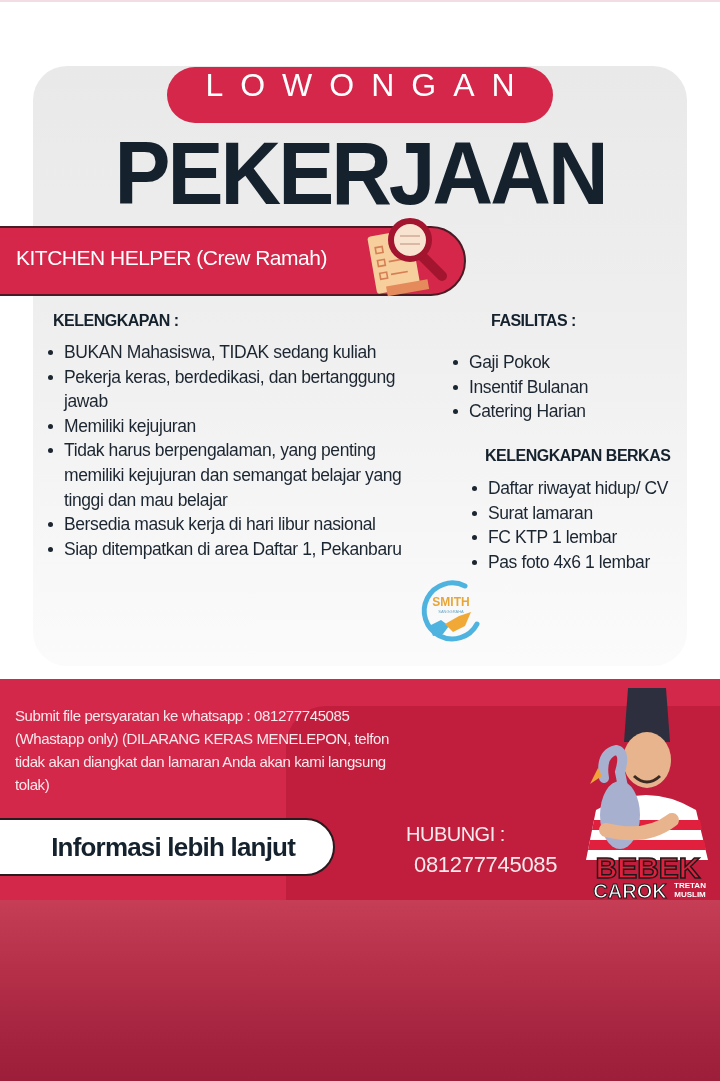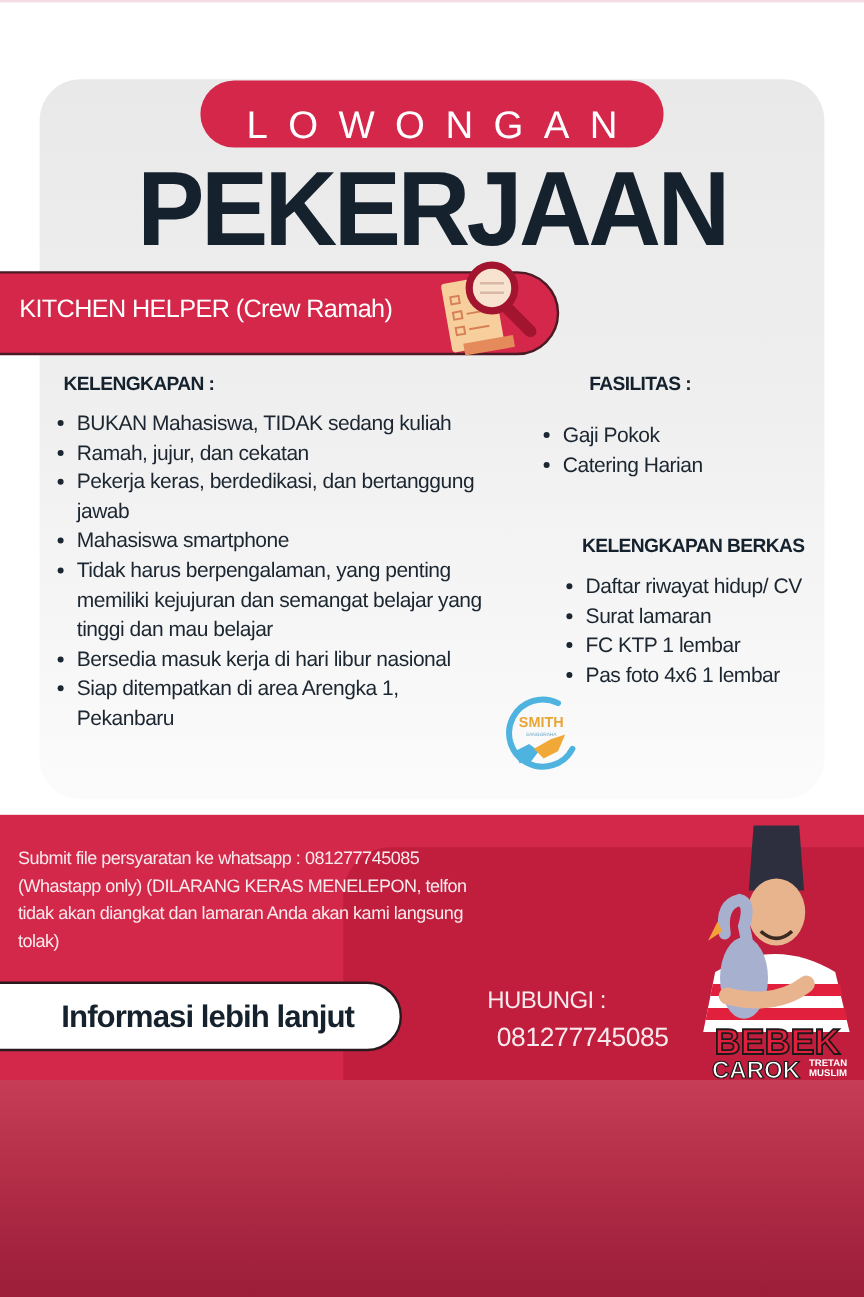--- a/index.html
+++ b/index.html
@@ -10,21 +10,21 @@
 
     .card {
       position: absolute; left: 33px; top: 66px; width: 654px; height: 600px;
       border-radius: 34px;
       background: linear-gradient(180deg, #e9e9ea 0%, #efeff0 45%, #f7f7f8 80%, #fbfbfb 100%);
     }
 
     .pill-lowongan {
       position: absolute; left: 167px; top: 67px; width: 386px; height: 56px;
       background: #d4274a; border-radius: 28px;
-      display: flex; align-items: flex-end; justify-content: center;
+      display: flex; align-items: flex-start; justify-content: center;
     }
     .pill-lowongan span {
       color: #ffffff; font-size: 32px; letter-spacing: 17px; font-weight: 400;
       padding-left: 17px;
     }
 
     .title-pekerjaan {
       position: absolute; left: 0; top: 128px; width: 720px; text-align: center;
       font-size: 84px; font-weight: 700; color: #15222d; letter-spacing: -3px;
       line-height: 92px; transform: scaleY(1.05);
@@ -111,31 +111,31 @@
   </g>
   <line x1="60" y1="38" x2="84" y2="62" stroke="#a3142e" stroke-width="10" stroke-linecap="round"></line>
   <circle cx="52" cy="26" r="19" fill="#f7e3cf" stroke="#a3142e" stroke-width="6"></circle>
   <line x1="42" y1="22" x2="62" y2="22" stroke="#d9b8a5" stroke-width="2"></line>
   <line x1="42" y1="30" x2="62" y2="30" stroke="#d9b8a5" stroke-width="2"></line>
 </svg>
 
 <div class="section-heading" style="left:53px; top:312px;">KELENGKAPAN :</div>
 <ul class="list" style="left:47px; top:340px; width:370px;">
   <li>BUKAN Mahasiswa, TIDAK sedang kuliah</li>
-  <li>Ramah, jujur, dan cekatan</li>
   <li>Pekerja keras, berdedikasi, dan bertanggung jawab</li>
-  <li>Mahasiswa smartphone</li>
+  <li>Memiliki kejujuran</li>
   <li>Tidak harus berpengalaman, yang penting memiliki kejujuran dan semangat belajar yang tinggi dan mau belajar</li>
   <li>Bersedia masuk kerja di hari libur nasional</li>
-  <li>Siap ditempatkan di area Arengka 1, Pekanbaru</li>
+  <li>Siap ditempatkan di area Daftar 1, Pekanbaru</li>
 </ul>
 
 <div class="section-heading" style="left:491px; top:312px;">FASILITAS :</div>
 <ul class="list" style="left:452px; top:350px; width:220px;">
   <li>Gaji Pokok</li>
+  <li>Insentif Bulanan</li>
   <li>Catering Harian</li>
 </ul>
 
 <div class="section-heading" style="left:485px; top:447px;">KELENGKAPAN BERKAS</div>
 <ul class="list" style="left:471px; top:476px; width:230px;">
   <li>Daftar riwayat hidup/ CV</li>
   <li>Surat lamaran</li>
   <li>FC KTP 1 lembar</li>
   <li>Pas foto 4x6 1 lembar</li>
 </ul>

